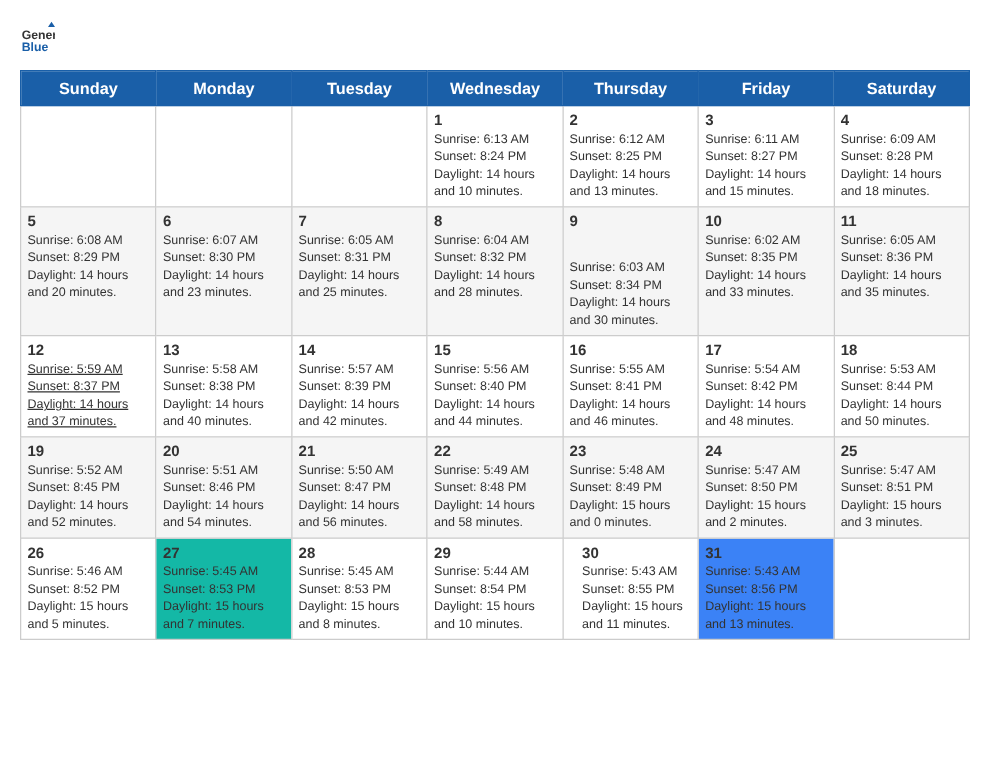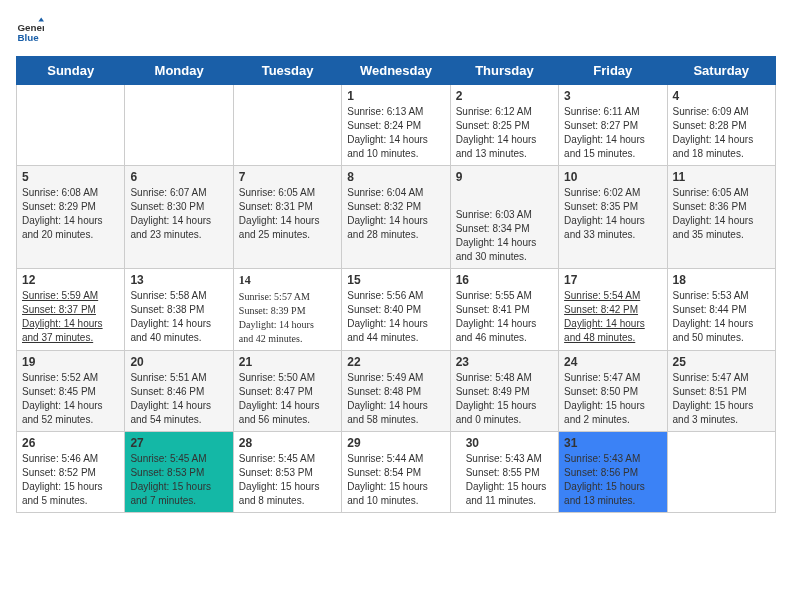--- a/index.html
+++ b/index.html
@@ -214,21 +214,21 @@
 Daylight: 14 hours
 and 37 minutes.</div>
         </td>
         <td style="background: rgb(255, 255, 255);">
           <span class="day-number">13</span>
           <div class="day-info" style="white-space: pre-line;">Sunrise: 5:58 AM
 Sunset: 8:38 PM
 Daylight: 14 hours
 and 40 minutes.</div>
         </td>
-        <td style="background: rgb(255, 255, 255); font-family: Liberation Serif, serif;">
+        <td style="background: rgb(255, 255, 255);">
           <span class="day-number">14</span>
           <div class="day-info" style="white-space: pre-line;">Sunrise: 5:57 AM
 Sunset: 8:39 PM
 Daylight: 14 hours
 and 42 minutes.</div>
         </td>
         <td style="background: rgb(255, 255, 255);">
           <span class="day-number">15</span>
           <div class="day-info" style="white-space: pre-line;">Sunrise: 5:56 AM
 Sunset: 8:40 PM
@@ -237,21 +237,21 @@
         </td>
         <td style="background: rgb(255, 255, 255);">
           <span class="day-number">16</span>
           <div class="day-info" style="white-space: pre-line;">Sunrise: 5:55 AM
 Sunset: 8:41 PM
 Daylight: 14 hours
 and 46 minutes.</div>
         </td>
         <td style="background: rgb(255, 255, 255);">
           <span class="day-number">17</span>
-          <div class="day-info" style="white-space: pre-line; text-decoration: underline;">Sunrise: 5:54 AM
+          <div class="day-info" style="white-space: pre-line;">Sunrise: 5:54 AM
 Sunset: 8:42 PM
 Daylight: 14 hours
 and 48 minutes.</div>
         </td>
         <td style="background: rgb(255, 255, 255);">
           <span class="day-number">18</span>
           <div class="day-info" style="white-space: pre-line;">Sunrise: 5:53 AM
 Sunset: 8:44 PM
 Daylight: 14 hours
 and 50 minutes.</div>

